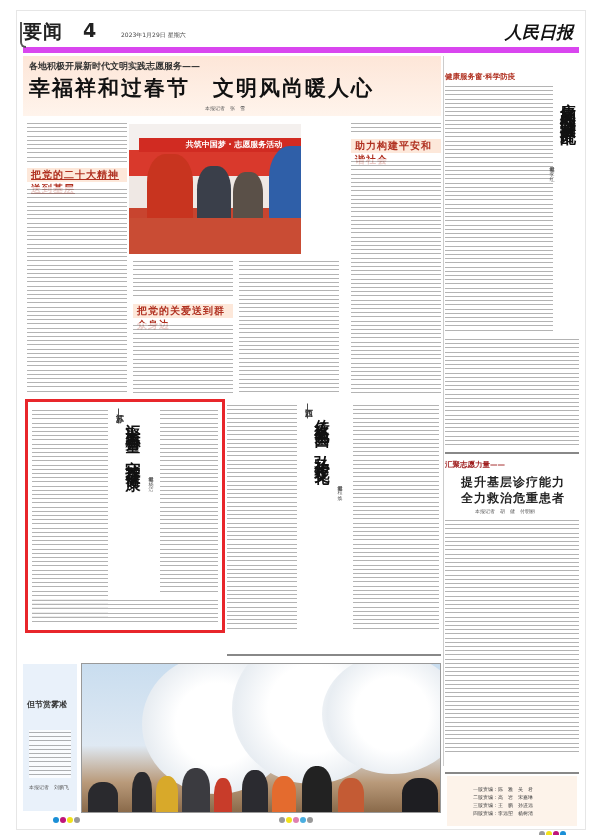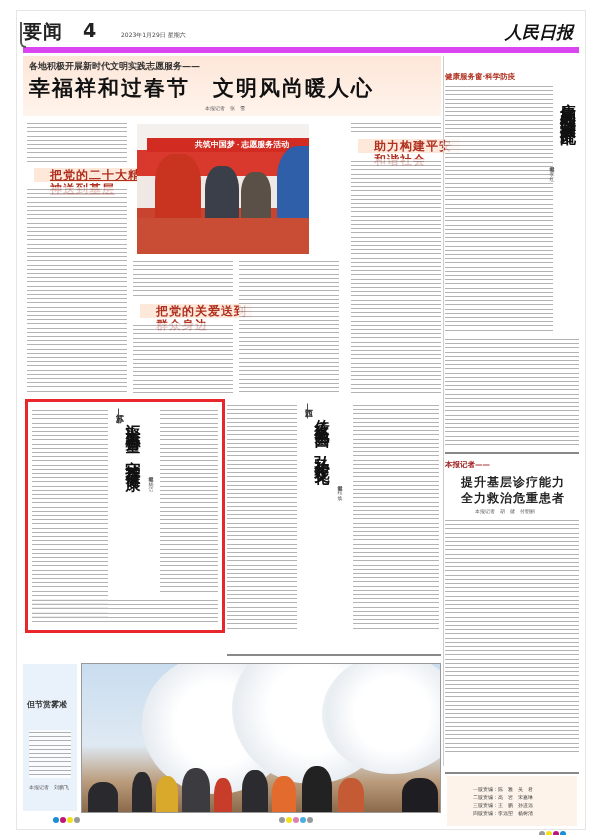--- a/index.html
+++ b/index.html
@@ -12,24 +12,24 @@
   .mh-date{position:absolute;left:98px;top:12px;font-size:6px;color:#444;}
   .mh-logo{position:absolute;right:6px;top:2px;font-family:"DejaVu Serif",serif;font-style:italic;font-weight:bold;font-size:17px;color:#111;}
 
   .lead-banner{position:absolute;left:6px;top:45px;width:418px;height:60px;background:linear-gradient(#fde6d8,#fff4ec);}
   .kicker{position:absolute;left:6px;top:4px;font-family:"DejaVu Serif",serif;font-size:9px;font-weight:bold;color:#333;}
   .headline{position:absolute;left:6px;top:18px;font-size:21px;font-weight:bold;letter-spacing:2px;color:#111;white-space:nowrap;}
   .byline-s{font-size:5px;color:#555;}
   .lead-byline{position:absolute;left:182px;top:49px;}
 
   .col-text{position:absolute;background:repeating-linear-gradient(#fff 0 2px,#9a9a9a 2px 3px,#fff 3px 4.2px);opacity:.75;}
-  .subhead{position:absolute;height:14px;background:#fde8da;font-size:12px;font-weight:bold;color:#b03020;line-height:14px;padding-left:16px;letter-spacing:1px;margin-left:7px;}
+  .subhead{position:absolute;height:14px;background:#fde8da;font-size:10px;font-weight:bold;color:#b03020;line-height:14px;padding-left:4px;letter-spacing:1px;}
 
-  .photo1{position:absolute;left:120px;top:113px;width:172px;height:130px;background:
-     linear-gradient(180deg,#f4f0ee 0 20%,#d9392c 20% 40%,#efe8e4 40% 65%,#c8442f 65% 100%);overflow:hidden;font-family:Liberation Serif, serif;}
+  .photo1{position:absolute;left:112px;top:113px;width:172px;height:130px;background:
+     linear-gradient(180deg,#f4f0ee 0 20%,#d9392c 20% 40%,#efe8e4 40% 65%,#c8442f 65% 100%);overflow:hidden;}
   .p1-banner{position:absolute;left:10px;top:14px;width:190px;height:14px;background:#d12b22;color:#fff;font-size:8px;font-weight:bold;line-height:14px;text-align:center;}
   .p1-person{position:absolute;bottom:30px;border-radius:40% 40% 10% 10%;}
   .p1-table{position:absolute;left:0;bottom:0;width:100%;height:36px;background:#c94c34;}
 
   .right-col{position:absolute;left:428px;top:61px;width:134px;}
   .rc-kicker{position:absolute;left:0;top:0;font-size:7.5px;font-weight:bold;color:#b03020;}
   .rc-vertical-title{position:absolute;left:114px;top:18px;width:20px;font-size:16px;font-weight:bold;line-height:22px;color:#111;writing-mode:vertical-rl;letter-spacing:3px;}
   .vbyline{position:absolute;font-size:5px;color:#555;writing-mode:vertical-rl;}
 
   .red-box{position:absolute;left:8px;top:388px;width:194px;height:228px;border:3px solid #e8262b;}
@@ -94,21 +94,21 @@
 
   <div style="position:absolute;left:426px;top:45px;width:1px;height:710px;background:#ccc;"></div>
 
   <div class="right-col" style="height:700px;">
     <div class="rc-kicker">健康服务窗·科学防疫</div>
     <div class="col-text" style="left:0;top:12px;width:108px;height:250px;"></div>
     <div class="rc-vertical-title">康复期间做好营养搭配</div>
     <div class="vbyline" style="left:104px;top:90px;">本报记者　李　红</div>
     <div class="col-text" style="left:0;top:265px;width:134px;height:108px;"></div>
     <div class="hr" style="left:0;top:380px;width:134px;"></div>
-    <div class="rc-kicker" style="top:388px;color:#a02020;font-family:'DejaVu Serif',serif;">本报记者——</div>
+    <div class="rc-kicker" style="top:388px;color:#a02020;font-family:'DejaVu Serif',serif;">汇聚志愿力量——</div>
     <div class="rc-title2" style="left:16px;top:402px;">提升基层诊疗能力</div>
     <div class="rc-title2" style="left:16px;top:418px;">全力救治危重患者</div>
     <div class="byline-s" style="position:absolute;left:30px;top:436px;">本报记者　胡　健　付明丽</div>
     <div class="col-text" style="left:0;top:446px;width:134px;height:235px;"></div>
     <div class="hr" style="left:0;top:700px;width:134px;"></div>
   </div>
 
   <div class="red-box">
     <div class="col-text" style="left:4px;top:6px;width:76px;height:212px;"></div>
     <div class="v-region" style="left:86px;top:6px;">江苏——</div>

